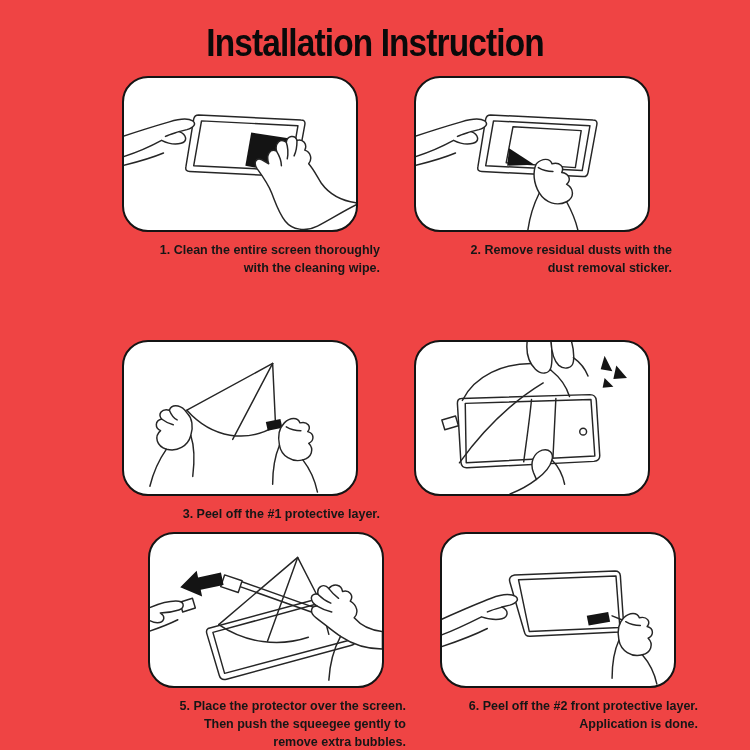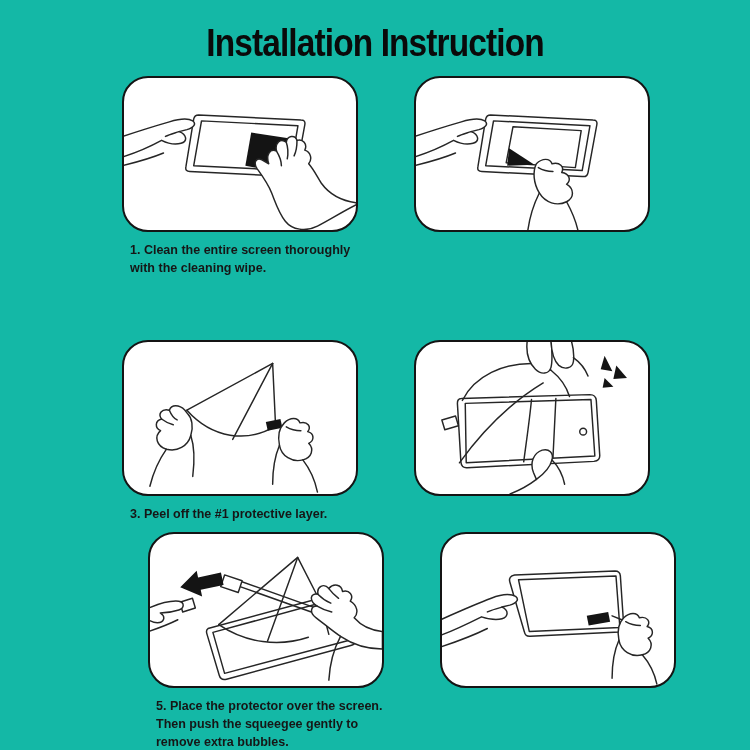--- a/index.html
+++ b/index.html
@@ -1,25 +1,25 @@
 <!DOCTYPE html>
 <html><head>
 <meta charset="utf-8">
 <style>
   html,body{margin:0;padding:0;background:#fff;}
   .sheet{
-    position:relative;width:750px;height:750px;background:#14b8a6;
+    position:relative;width:750px;height:750px;background:#ef4444;
     font-family:"Liberation Sans",sans-serif;color:#111;overflow:hidden;
   }
   .title{
     position:absolute;top:22px;left:0;width:750px;text-align:center;
     font-size:38px;font-weight:bold;letter-spacing:-1px;color:#0a0a0a;
     transform:scaleX(.88);transform-origin:50% 50%;white-space:nowrap;
   }
-  .step{position:absolute;width:240px;}
+  .step{position:absolute;width:240px;text-align:right;}
   .step.c1{left:122px;}
   .step.c2{left:414px;}
   .step.r1{top:76px;}
   .step.r2{top:304px;margin-top:36px;}
   .step.r3{top:532px;margin-left:26px;}
   .panel{
     width:236px;height:156px;border:2.5px solid #141414;border-radius:26px;
     box-sizing:border-box;background:#fff;overflow:hidden;
   }
   .panel svg{display:block;width:100%;height:100%;}
@@ -84,20 +84,22 @@
           <path class="fillb" d="M93,72 L119,89 L91,90 Z"></path>
         </g>
         <g>
           <path class="fillw" d="M121,88 C127,82 135,82 137,88 C145,86 150,91 147,97 C155,98 157,105 152,109 C160,114 160,123 152,127 C142,132 130,128 124,118 C118,108 117,96 121,88 Z"></path>
           <path d="M123,92 C128,95 133,96 138,96"></path>
           <path d="M124,118 C118,130 114,142 112,158"></path>
           <path d="M152,127 C158,138 162,148 164,158"></path>
         </g>
       </svg>
     </div>
+    <div class="caption">2. Remove residual dusts with the
+dust removal sticker.</div>
   </div>
 
   <div class="step c1 r2">
     <div class="panel">
       <svg class="art" viewBox="0 0 233 156">
         <g>
           <path d="M150,22 L62,70"></path>
           <path d="M150,22 L153,86"></path>
           <path d="M150,22 L109,100"></path>
           <path d="M62,70 C88,99 124,104 153,86"></path>
@@ -209,15 +211,17 @@
         </g>
         <g>
           <path class="fillw" d="M184,86 C190,80 198,80 200,86 C208,84 212,90 208,95 C215,97 215,104 209,107 C215,113 212,122 203,124 C192,127 181,120 179,109 C177,99 179,91 184,86 Z"></path>
           <path d="M186,90 C191,93 196,94 201,94"></path>
           <path d="M179,109 C174,120 172,132 172,148"></path>
           <path d="M203,124 C210,132 215,141 218,154"></path>
           <path d="M172,84 L182,88"></path>
         </g>
       </svg>
     </div>
+    <div class="caption">6. Peel off the #2 front protective layer.
+Application is done.</div>
   </div>
 
 </div>
 
 </body></html>

